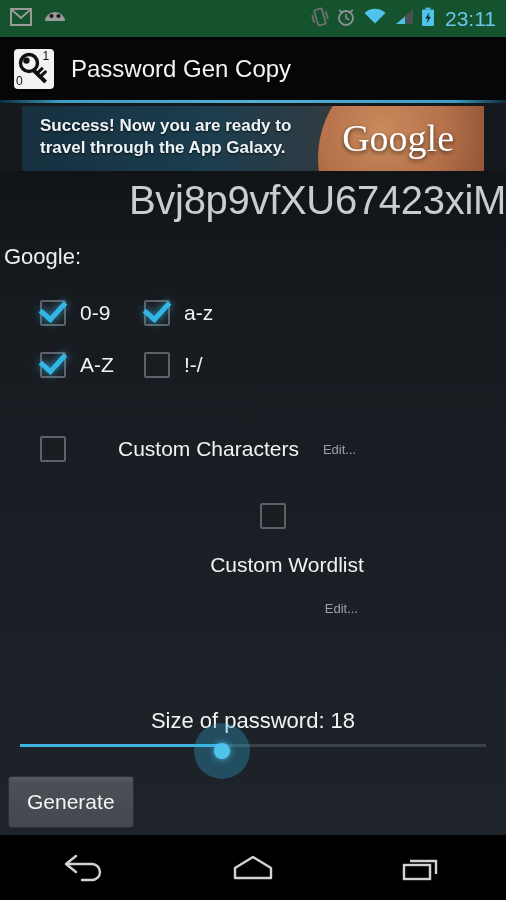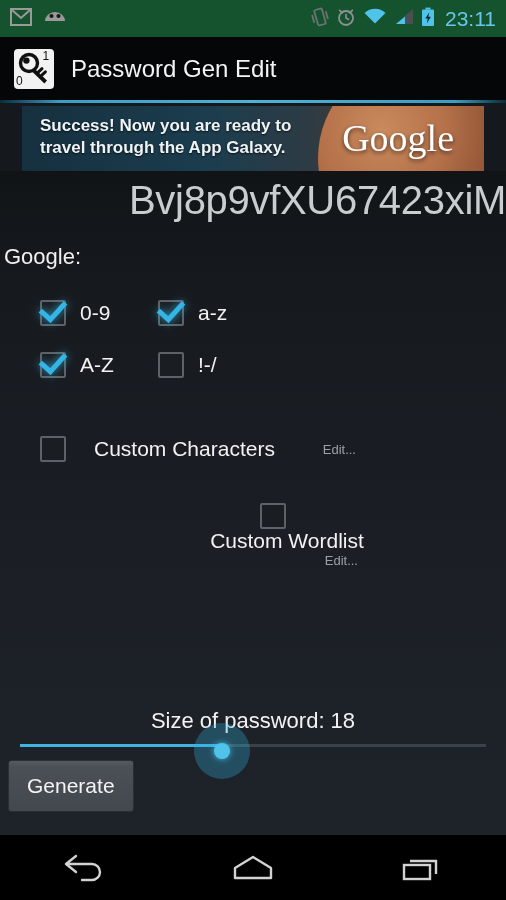--- a/index.html
+++ b/index.html
@@ -153,21 +153,21 @@
   }
   .cb-row {
     display: flex;
     align-items: center;
     height: 52px;
   }
   .cb-cell {
     display: flex;
     align-items: center;
   }
-  .cb-cell.col1 { width: 118px; }
+  .cb-cell.col1 { width: 104px; }
   .checkbox {
     width: 26px;
     height: 26px;
     border: 2px solid #5c6268;
     border-radius: 2px;
     background: #1a1e23;
     position: relative;
     flex: 0 0 auto;
     box-sizing: border-box;
   }
@@ -186,20 +186,21 @@
     font-size: 21px;
     margin-left: 14px;
     white-space: nowrap;
   }
 
   .custom-row {
     display: flex;
     align-items: center;
     padding-left: 40px;
     height: 48px;
+    gap: 24px;
   }
   #custom-chars-row { margin-top: 34px; }
   #custom-wordlist-row { margin-top: 30px; flex-direction: column; }
   .custom-label {
     color: #f2f2f2;
     font-size: 21px;
     margin-left: 28px;
     white-space: nowrap;
   }
   .edit-link {
@@ -251,21 +252,21 @@
     left: 20px; top: 20px;
     width: 16px; height: 16px;
     border-radius: 50%;
     background: #4fc3ea;
     box-shadow: 0 0 6px rgba(79,195,234,.9);
   }
 
   
   #button-bar {
     position: absolute;
-    left: 8px; top: 589px;
+    left: 8px; top: 605px;
     display: flex;
     gap: 2px;
   }
   .btn {
     background: linear-gradient(to bottom, #555b61 0%, #4b5056 12%, #43484e 100%);
     border: 1px solid #2b2f34;
     border-radius: 3px;
     color: #f4f4f4;
     font-size: 21px;
     padding: 13px 18px;
@@ -355,21 +356,21 @@
     <div id="app-icon">
       <svg width="40" height="40" viewBox="0 0 40 40">
         <circle cx="15" cy="14" r="8.5" fill="none" stroke="#101010" stroke-width="3.4"></circle>
         <circle cx="12.4" cy="11.6" r="3.2" fill="#101010"></circle>
         <path d="M20.6 19.8 L33 31.6 L30.4 34.4 L18 22.6 Z" fill="#101010"></path>
         <path d="M27.6 26.4 L31.4 22.8 M24.3 23.2 L28 19.7" stroke="#101010" stroke-width="3" stroke-linecap="round"></path>
         <text x="28.5" y="11" font-family="Liberation Sans, sans-serif" font-size="12" fill="#101010">1</text>
         <text x="2" y="36" font-family="Liberation Sans, sans-serif" font-size="12" fill="#101010">0</text>
       </svg>
     </div>
-    <span id="app-title">Password Gen Edit</span>
+    <span id="app-title">Password Gen Copy</span>
   </div>
   <div id="title-underline"></div>
 
   <div id="ad-banner">
     <div id="ad-planet"></div>
     <div id="ad-text"><span>Success! Now you are ready to</span>
 <span>travel through the App Galaxy.</span></div>
     <div id="ad-google">Google</div>
   </div>
 

